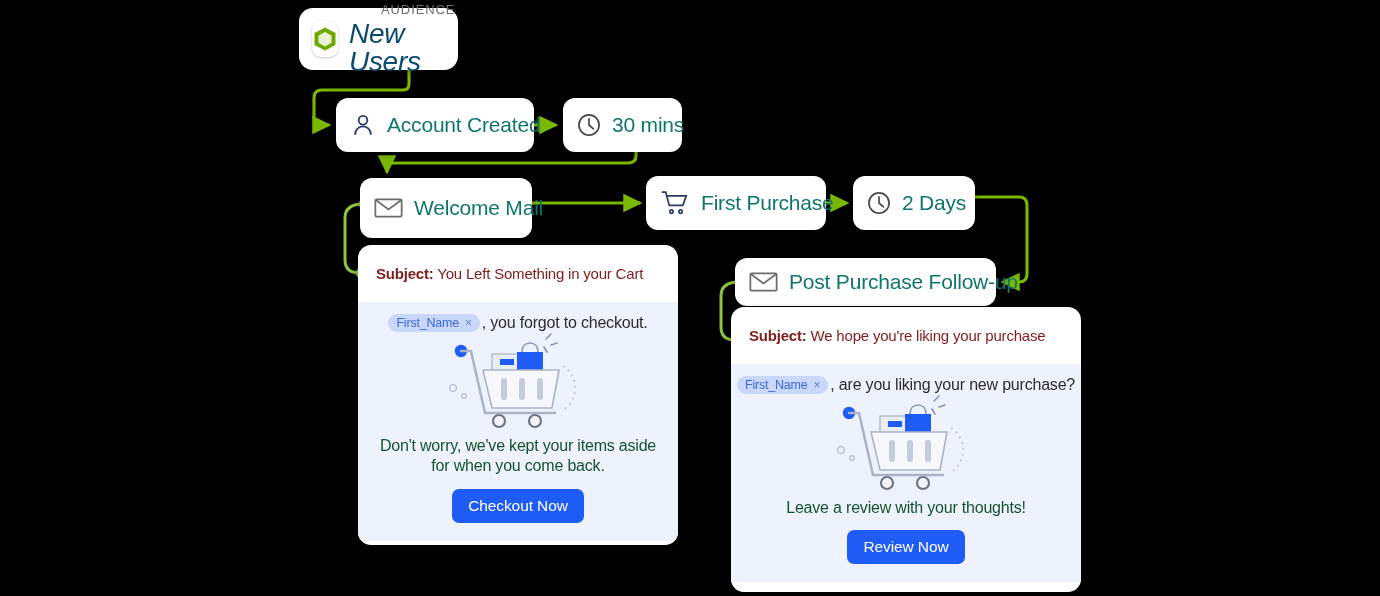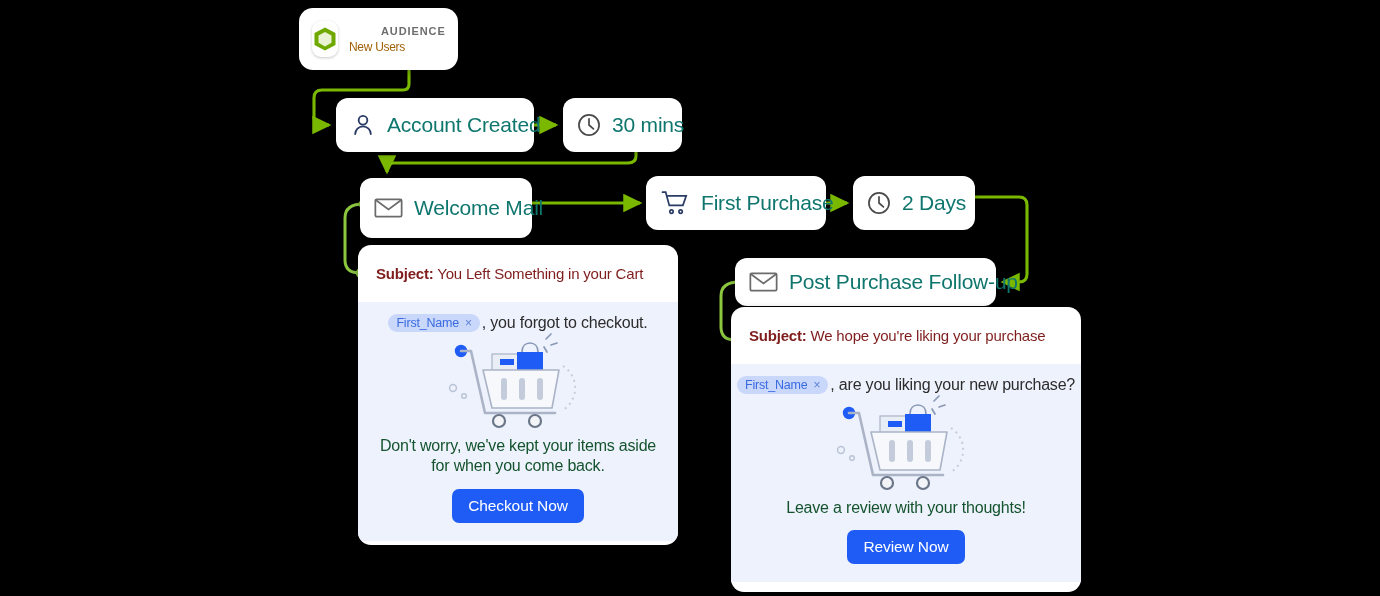--- a/index.html
+++ b/index.html
@@ -18,23 +18,23 @@
   .node .ico{flex:0 0 auto;display:flex;align-items:center;justify-content:center;}
   .node .lbl{color:#0f766e;font-size:21px;letter-spacing:-.2px;white-space:nowrap;}
 
   
   #audience{left:299px;top:8px;width:159px;height:62px;border-radius:14px;
             padding:0 13px;gap:11px;}
   #audience .logo{width:36px;height:36px;border-radius:9px;background:#fff;
                   box-shadow:0 1px 3px rgba(0,0,0,.22);display:flex;
                   align-items:center;justify-content:center;}
   #audience .atxt{display:flex;flex-direction:column;line-height:1;}
-  #audience .akicker{font-size:11px;font-weight:700;letter-spacing:.9px;
+  #audience .akicker{font-size:13px;font-weight:400;letter-spacing:.9px;
                      color:#6e6e6e;margin-bottom:4px;margin-left:32px;}
-  #audience .alabel{font-size:12px;color:#a16207;letter-spacing:-.3px;}
+  #audience .alabel{font-size:28px;color:#0c4a6e;letter-spacing:-.3px;font-style:italic;}
 
   #n-account{left:336px;top:98px;width:198px;height:54px;padding:0 14px;gap:11px;}
   #n-30min  {left:563px;top:98px;width:119px;height:54px;padding:0 13px;gap:10px;}
   #n-welcome{left:360px;top:178px;width:172px;height:60px;padding:0 14px;gap:11px;}
   #n-first  {left:646px;top:176px;width:180px;height:54px;padding:0 14px;gap:11px;}
   #n-2days  {left:853px;top:176px;width:122px;height:54px;padding:0 13px;gap:10px;}
   #n-post   {left:735px;top:258px;width:261px;height:48px;padding:13px 14px;gap:11px;}
 
   
   .mailcard{position:absolute;z-index:3;background:#fff;border-radius:13px;

